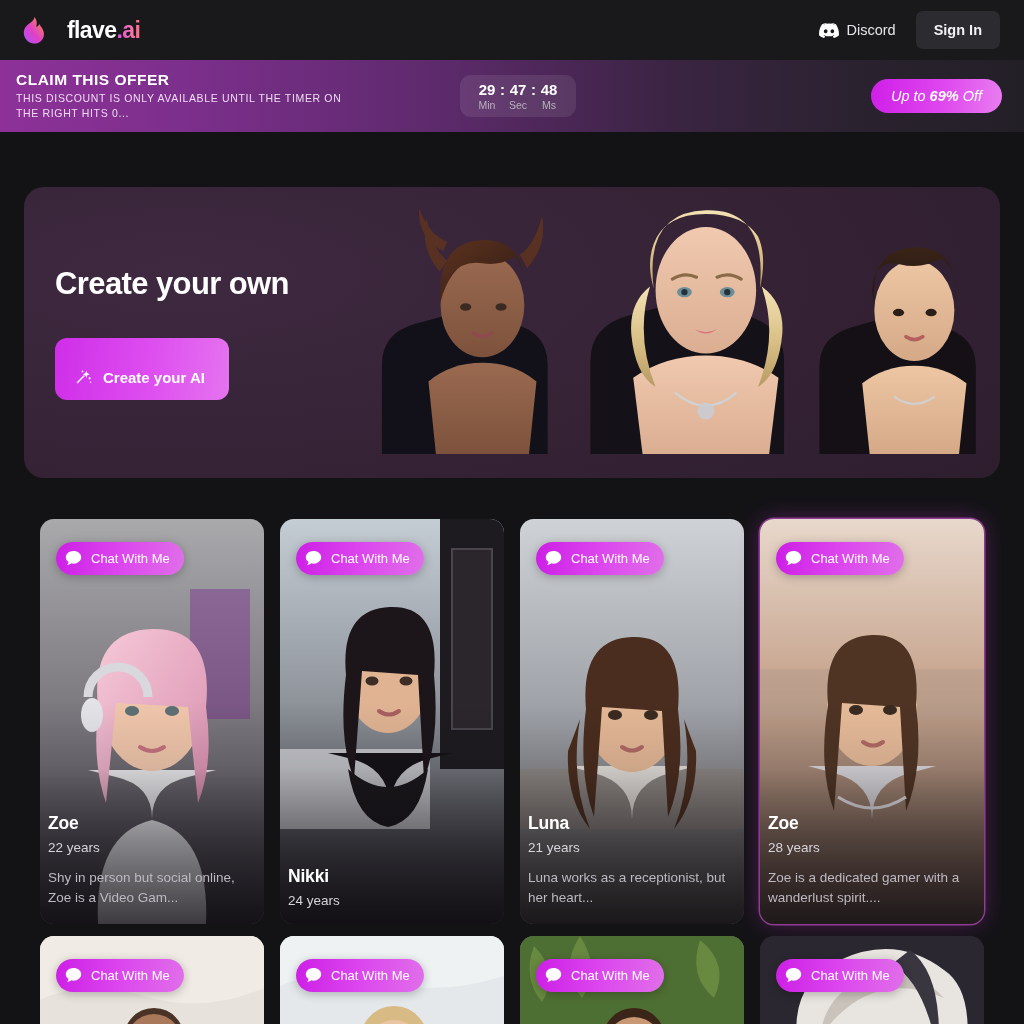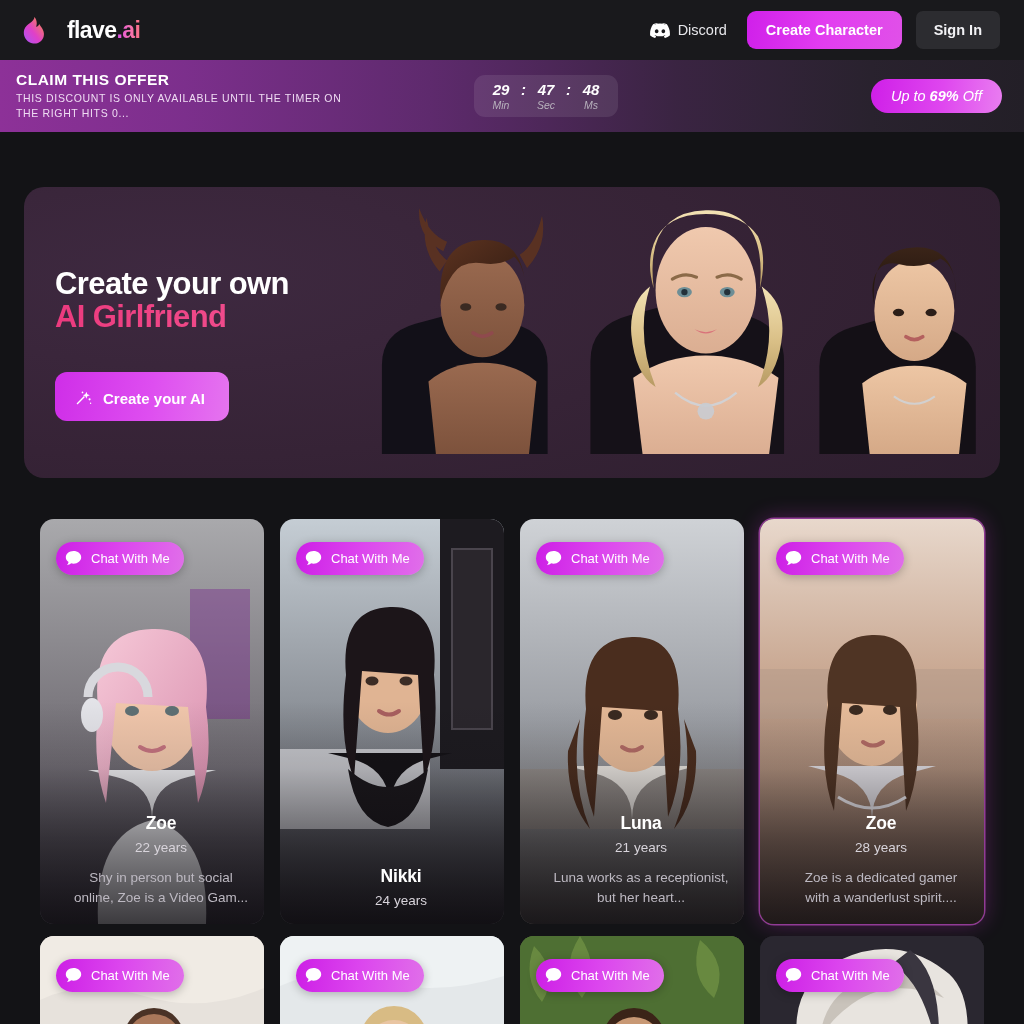--- a/index.html
+++ b/index.html
@@ -73,23 +73,22 @@
     letter-spacing: 0.5px; line-height: 1.1;
   }
   .offer-sub {
     font-size: 10.5px; color: #efdcf3; letter-spacing: 0.65px;
     line-height: 1.45; margin-top: 3px; max-width: 330px;
   }
   .timer-pill {
     background: rgba(255,255,255,0.09);
     border-radius: 11px;
     padding: 6px 14px 5px;
-    display: flex; gap: 7px; align-items: flex-start;
-    margin-left: 38px;
-    font-style: italic;
+    display: flex; align-items: flex-start;
+    margin-left: 24px;
   }
   .tunit { display: flex; flex-direction: column; align-items: center; min-width: 26px; }
   .tval { font-size: 15px; font-weight: 800; color: #fff; line-height: 1.15; }
   .tlab { font-size: 10.5px; color: #b8b2bd; line-height: 1.3; margin-top: 1px; }
   .tsep { font-size: 15px; font-weight: 800; color: #fff; line-height: 1.15; padding-top:0px;}
   .offer-right { margin-left: auto; }
   .discount-badge {
     background: linear-gradient(95deg, #cf1fe8 0%, #df47ef 55%, #e97df0 100%);
     border-radius: 999px; color: #fff;
     font-size: 14.5px; padding: 9px 20px;
@@ -118,21 +117,21 @@
   .hero-h1 .pink {
     background: linear-gradient(92deg, #ec3a7e 0%, #ef4888 60%, #f04f93 100%);
     -webkit-background-clip: text; background-clip: text;
     -webkit-text-fill-color: transparent; color: #ec3a7e;
   }
   .btn-hero {
     margin-top: 38px;
     background: linear-gradient(97deg, #cf2ee8 0%, #de4ef0 55%, #e574ef 100%);
     border: none; border-radius: 12px;
     color: #fff; font-size: 15px; font-weight: 700;
-    padding: 18px 24px 14px 20px;
+    padding: 31px 24px 14px 20px;
     display: inline-flex; align-items: center; gap: 11px;
     cursor: pointer; font-family: "Liberation Sans", sans-serif;
   }
   .wand { width: 17px; height: 17px; display:block; }
 
   
   .hero-photos {
     position: absolute; right: 0; top: -55px; bottom: 0; left: 330px;
     z-index: 2; pointer-events: none;
   }
@@ -158,21 +157,21 @@
   }
   .chat-badge {
     position: absolute; top: 23px; left: 16px;
     background: linear-gradient(96deg, #cd1fe6 0%, #dc46ee 50%, #e06fe9 100%);
     border-radius: 999px; padding: 7px 14px 7px 8px;
     display: flex; align-items: center; gap: 8px;
     color: #fff; font-size: 13px; z-index: 4;
     box-shadow: 0 2px 10px rgba(0,0,0,0.25);
   }
   .bubble { width: 19px; height: 19px; display:block; flex:none; }
-  .card-info { position: absolute; left: 32px; right: 14px; bottom: 16px; z-index: 4; text-align: center; }
+  .card-info { position: absolute; left: 8px; right: 14px; bottom: 16px; z-index: 4; }
   .c-name { font-size: 17.5px; font-weight: 800; color: #fff; letter-spacing: -0.2px; }
   .c-age { font-size: 13.5px; color: #d8d4db; margin-top: 6px; }
   .c-desc {
     font-size: 13.5px; color: #bdb9c2; margin-top: 13px; line-height: 1.5;
     max-height: 41px; overflow: hidden;
   }
 
   
   .grid-row2 {
     position: absolute; top: 936px; left: 40px; width: 944px;
@@ -201,21 +200,20 @@
       <div class="logo-text"><span>flave</span><span class="dotai">.ai</span></div>
     </div>
 
     <div class="nav-right">
       <div class="discord-link">
         <svg class="discord-ico" viewBox="0 0 24 18">
           <path fill="#ffffff" d="M20.3 1.6A19.6 19.6 0 0 0 15.4.1l-.3.5c1.7.4 3 1 4.2 1.7a16.9 16.9 0 0 0-14.6 0A15 15 0 0 1 9 .6L8.6.1A19.6 19.6 0 0 0 3.7 1.6C.6 6.2-.3 10.7.2 15.1a19.8 19.8 0 0 0 6 3c.5-.7.9-1.4 1.3-2.1-.7-.3-1.4-.6-2-1l.5-.4a14.2 14.2 0 0 0 12 0l.5.4c-.6.4-1.3.7-2 1 .4.7.8 1.4 1.3 2.1a19.7 19.7 0 0 0 6-3c.6-5.1-.8-9.6-3.5-13.5zM8 12.4c-1.2 0-2.2-1.1-2.2-2.4S6.8 7.5 8 7.5s2.2 1.1 2.2 2.5-1 2.4-2.2 2.4zm8 0c-1.2 0-2.2-1.1-2.2-2.4s1-2.5 2.2-2.5 2.2 1.1 2.2 2.5-1 2.4-2.2 2.4z"></path>
         </svg>
         <span>Discord</span>
       </div>
-      <button class="btn-create-char">Create Character</button>
       <button class="btn-signin">Sign In</button>
     </div>
   </div>
 
   <div class="offer-bar">
     <div class="offer-left">
       <div class="offer-title">CLAIM THIS OFFER</div>
       <div class="offer-sub">THIS DISCOUNT IS ONLY AVAILABLE UNTIL THE TIMER ON THE RIGHT HITS 0...</div>
     </div>
 
@@ -309,21 +307,20 @@
             <path d="M342 158 q13-8 26-2 M390 156 q13-6 26 2" stroke="#8b6a48" stroke-width="3.4" fill="none" stroke-linecap="round"></path>
             <path d="M366 212 q12 9 24 0 q-12 6-24 0z" fill="#d9727a"></path>
             <path d="M345 280 q33 28 66 0" stroke="#cfd3d8" stroke-width="2.6" fill="none" opacity="0.9"></path>
             <circle cx="378" cy="300" r="9" fill="#c9ccd2" opacity="0.9"></circle>
           </g>
         </svg>
 
         <div class="hero-copy">
           <div class="hero-h1">
             <div>Create your own</div>
-            <div class="pink">AI Girlfriend</div>
           </div>
           <button class="btn-hero">
             <svg class="wand" viewBox="0 0 24 24">
               <path fill="#ffffff" d="M3.6 20.4 14 10l-1.4-1.4L2.2 19z"></path>
               <path fill="#ffffff" d="M14.6 6.1 16 2.6l1.4 3.5 3.5 1.4-3.5 1.4L16 12.4l-1.4-3.5L11.1 7.5z"></path>
               <circle cx="20.6" cy="13.2" r="1.5" fill="#ffffff"></circle>
               <circle cx="10.6" cy="3.4" r="1.2" fill="#ffffff"></circle>
               <circle cx="22" cy="18.6" r="1" fill="#ffffff"></circle>
             </svg>
             <span>Create your AI</span>

